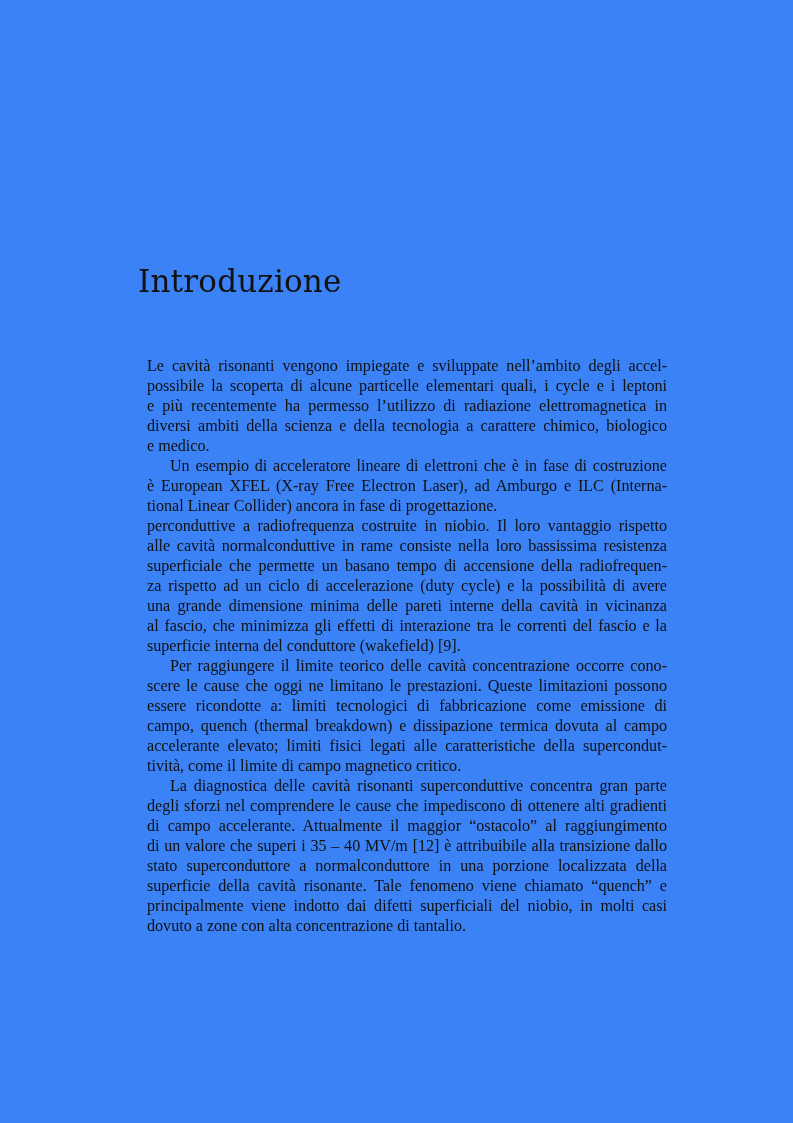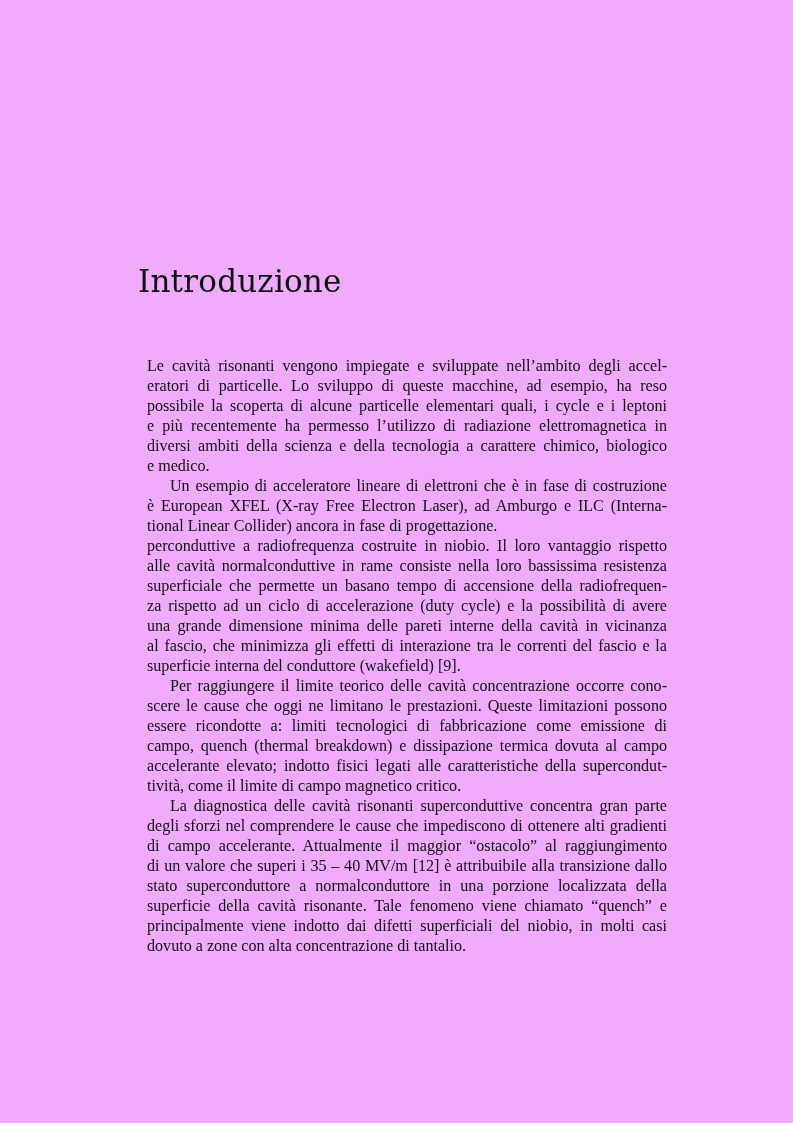--- a/index.html
+++ b/index.html
@@ -1,17 +1,17 @@
 <!DOCTYPE html>
 <html><head>
 <meta charset="utf-8">
 <style>
   html, body { margin:0; padding:0; background:#ffffff; }
   body { width:793px; height:1123px; position:relative; overflow:hidden; }
-  .page { position:absolute; left:0; top:0; width:793px; height:1123px; background:#f0abfc; }
+  .page { position:absolute; left:0; top:0; width:793px; height:1123px; background:#3b82f6; }
   .title {
     position:absolute; left:138px; top:263px;
     font-family:"DejaVu Serif", "Liberation Serif", serif;
     font-size:31px; color:#111; margin:0; font-weight:normal; letter-spacing:0.2px;
   }
   .body {
     position:absolute; left:138px; top:356px; width:520px;
     font-family:"Liberation Serif", "DejaVu Serif", serif;
     font-size:16.1px; color:#111; line-height:20px;margin-left:9px;
   }
@@ -20,21 +20,20 @@
   .indent { padding-left:23px; }
 </style>
 </head>
 <body>
 
 <div class="page">
   <h1 class="title">Introduzione</h1>
   <div class="body" id="body">
       <div class="para">
         <span class="line" style="white-space: normal; overflow: hidden;">Le cavità risonanti vengono impiegate e sviluppate nell’ambito degli accel-</span>
-        <span class="line" style="white-space: normal; overflow: hidden;">eratori di particelle.  Lo sviluppo di queste macchine, ad esempio, ha reso</span>
         <span class="line" style="white-space: normal; overflow: hidden;">possibile la scoperta di alcune particelle elementari quali, i cycle e i leptoni</span>
         <span class="line" style="white-space: normal; overflow: hidden;">e più recentemente ha permesso l’utilizzo di radiazione elettromagnetica in</span>
         <span class="line" style="white-space: normal; overflow: hidden;">diversi ambiti della scienza e della tecnologia a carattere chimico, biologico</span>
         <span class="line last">e medico.</span>
       </div>
       <div class="para">
         <span class="line indent" style="white-space: normal; overflow: hidden;">Un esempio di acceleratore lineare di elettroni che è in fase di costruzione</span>
         <span class="line" style="white-space: normal; overflow: hidden;">è European XFEL (X-ray Free Electron Laser), ad Amburgo e ILC (Interna-</span>
         <span class="line last">tional Linear Collider) ancora in fase di progettazione.</span>
       </div>
@@ -45,21 +44,21 @@
         <span class="line" style="white-space: normal; overflow: hidden;">za rispetto ad un ciclo di accelerazione (duty cycle) e la possibilità di avere</span>
         <span class="line" style="white-space: normal; overflow: hidden;">una grande dimensione minima delle pareti interne della cavità in vicinanza</span>
         <span class="line" style="white-space: normal; overflow: hidden;">al fascio, che minimizza gli effetti di interazione tra le correnti del fascio e la</span>
         <span class="line last">superficie interna del conduttore (wakefield) [9].</span>
       </div>
       <div class="para">
         <span class="line indent" style="white-space: normal; overflow: hidden;">Per raggiungere il limite teorico delle cavità concentrazione occorre cono-</span>
         <span class="line" style="white-space: normal; overflow: hidden;">scere le cause che oggi ne limitano le prestazioni.  Queste limitazioni possono</span>
         <span class="line" style="white-space: normal; overflow: hidden;">essere ricondotte a:  limiti tecnologici di fabbricazione come emissione di</span>
         <span class="line" style="white-space: normal; overflow: hidden;">campo, quench (thermal breakdown) e dissipazione termica dovuta al campo</span>
-        <span class="line" style="white-space: normal; overflow: hidden;">accelerante elevato; indotto fisici legati alle caratteristiche della supercondut-</span>
+        <span class="line" style="white-space: normal; overflow: hidden;">accelerante elevato; limiti fisici legati alle caratteristiche della supercondut-</span>
         <span class="line last">tività, come il limite di campo magnetico critico.</span>
       </div>
       <div class="para">
         <span class="line indent" style="white-space: normal; overflow: hidden;">La diagnostica delle cavità risonanti superconduttive concentra gran parte</span>
         <span class="line" style="white-space: normal; overflow: hidden;">degli sforzi nel comprendere le cause che impediscono di ottenere alti gradienti</span>
         <span class="line" style="white-space: normal; overflow: hidden;">di campo accelerante.  Attualmente il maggior “ostacolo” al raggiungimento</span>
         <span class="line" style="white-space: normal; overflow: hidden;">di un valore che superi i 35 – 40 MV/m [12] è attribuibile alla transizione dallo</span>
         <span class="line" style="white-space: normal; overflow: hidden;">stato superconduttore a normalconduttore in una porzione localizzata della</span>
         <span class="line" style="white-space: normal; overflow: hidden;">superficie della cavità risonante.  Tale fenomeno viene chiamato “quench” e</span>
         <span class="line" style="white-space: normal; overflow: hidden;">principalmente viene indotto dai difetti superficiali del niobio, in molti casi</span>

